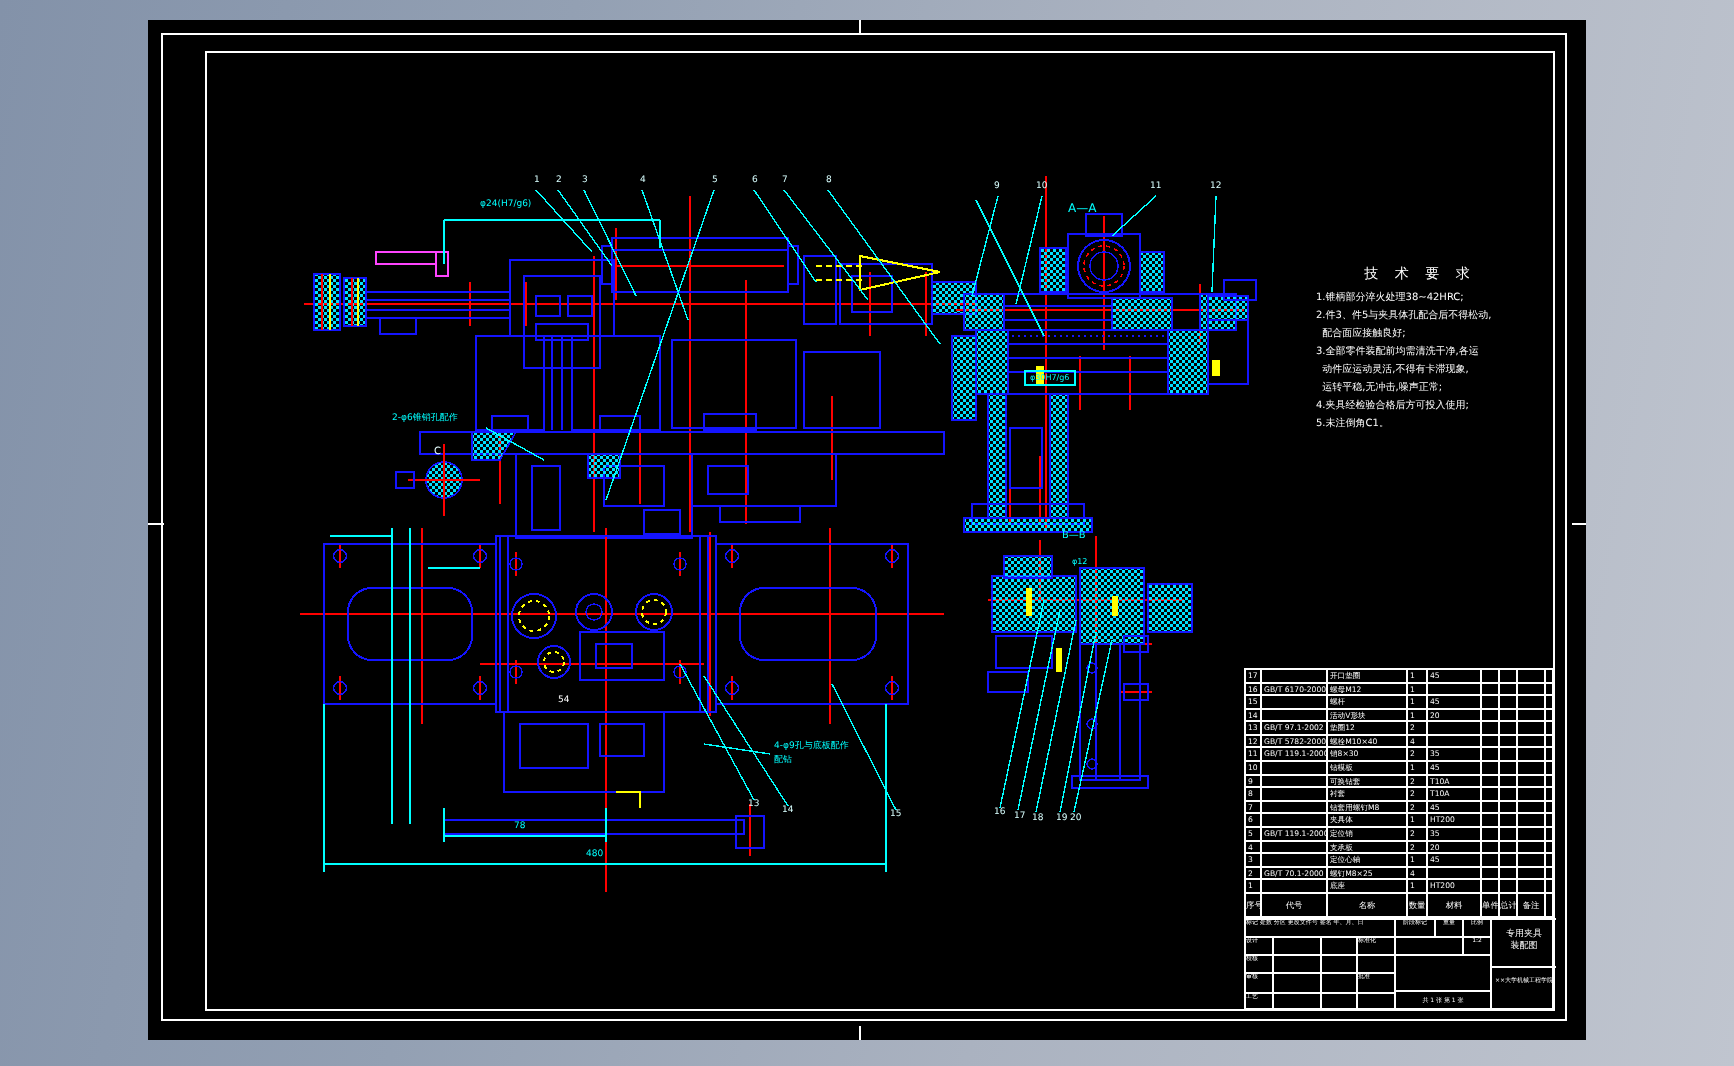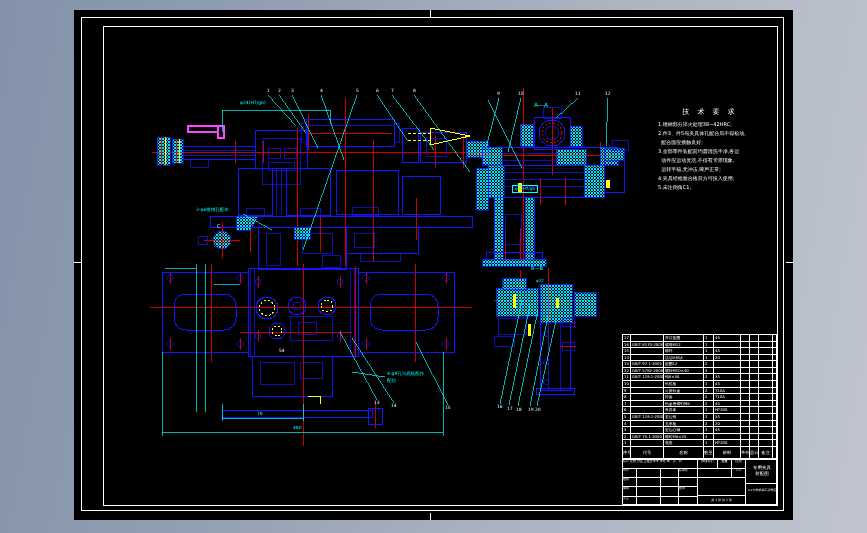--- a/index.html
+++ b/index.html
@@ -14,21 +14,21 @@
   .c{stroke:#00ffff;fill:none;stroke-width:.7}
   .y{stroke:#ffff00;fill:none;stroke-width:1}
   .m{stroke:#ff44ff;fill:none;stroke-width:1.2}
   .w{stroke:#ffffff;fill:none;stroke-width:1}
   .fc{fill:url(#pc);stroke:#1414ff;stroke-width:.8}
   .fy{fill:#ffff00;stroke:none}
   
   .lbl{position:absolute;line-height:1;color:#00ffff;font-size:5px;white-space:pre;}
   .lbl.boxed{border:1px solid #00ffff;padding:1px 2px;}
   .num{position:absolute;line-height:1;color:#d8ffff;font-size:4.5px;}
-  #notes{position:absolute;left:658px;top:107px;width:104px;color:#fff;}
+  #notes{position:absolute;left:658px;top:132px;width:104px;color:#fff;}
   #notes .nt{font-size:7px;letter-spacing:3px;text-align:center;margin-bottom:3px;color:#fff;}
   #notes .nl{font-size:5px;line-height:9px;white-space:pre;}
   
   #sheet-table{position:absolute;left:622px;top:334px;width:155px;height:171px;
      border:1px solid #fff;box-sizing:border-box;color:#fff;}
   .prow{display:grid;grid-template-columns:8px 33px 40px 10px 27px 9px 9px 14px;
      height:6.59px;box-sizing:border-box;border-bottom:1px solid #fff;}
   .prow>div{border-right:1px solid #fff;font-size:3.8px;line-height:5.5px;
      padding-left:1px;overflow:hidden;white-space:nowrap;box-sizing:border-box;}
   .phead{height:12px;border-bottom:1px solid #fff;}

